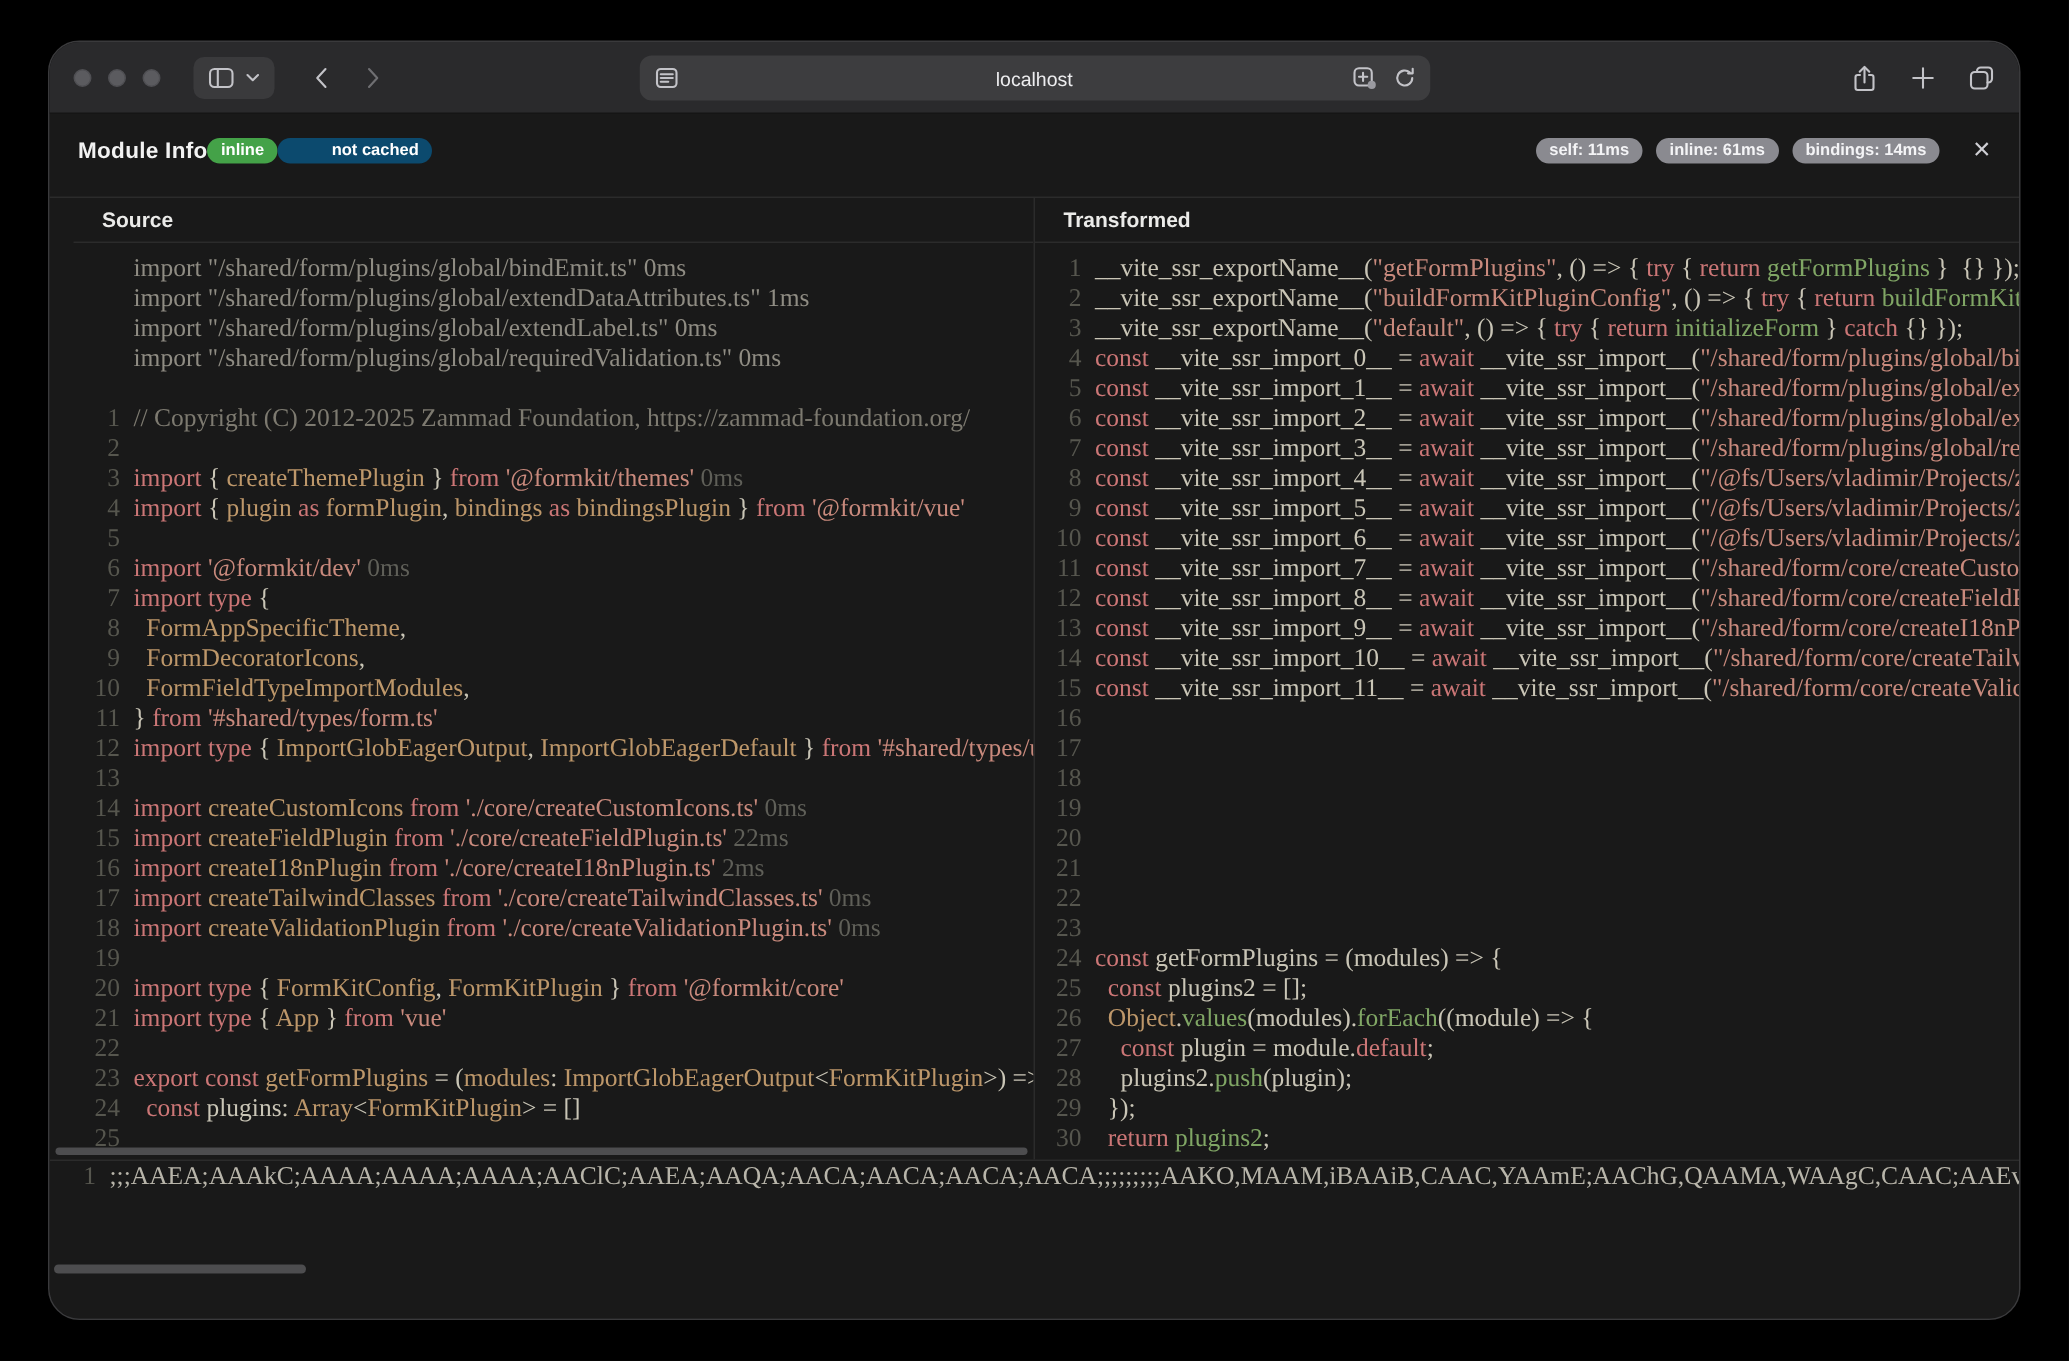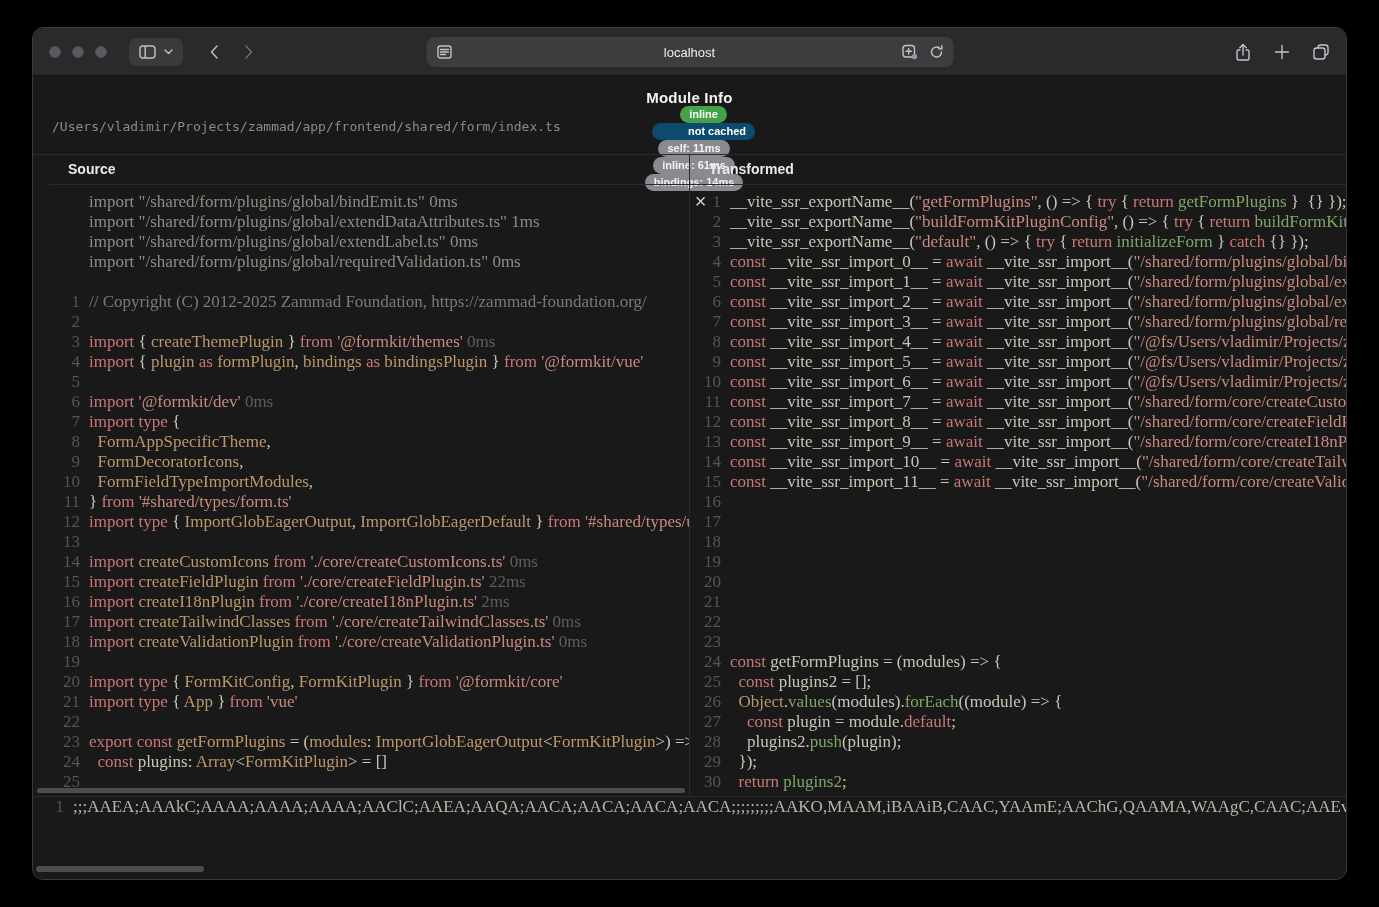--- a/index.html
+++ b/index.html
@@ -1,20 +1,20 @@
 <!DOCTYPE html>
 <html style="--keyword: #cb7676; --string: #c98a7d; --constant: #bd976a; --function: #80a665; --comment: #7d7a70; --timing: #5f5f58;"><head>
 <meta charset="utf-8">
 <style>
   * { margin:0; padding:0; box-sizing:border-box; }
   html,body { width:1379px; height:907px; background:#000; overflow:hidden; }
   body { font-family:"Liberation Sans", sans-serif; position:relative; }
 
   .window { position:absolute; left:33px; top:28px; width:1313px; height:851px;
-    background:#191919; border-radius:10px; overflow:hidden;
+    background:#191919; border-radius:20px; overflow:hidden;
     outline:1px solid #3a3a3c; box-shadow:0 25px 70px rgba(0,0,0,.65); }
 
   
   .chrome { height:48px; background:#2a2a2c; display:flex; align-items:center;
     padding:0 16px; position:relative; border-bottom:1px solid #151515; }
   .traffic { display:flex; gap:11px; margin-right:22px; }
   .light { width:12px; height:12px; border-radius:50%; background:#5b5b5f;
     border:1px solid #4f4f53; display:inline-block; cursor:pointer; }
   .chrome-pill { display:flex; align-items:center; gap:8px; background:#3a3a3c;
     border:none; border-radius:7px; height:28px; padding:0 10px; margin-right:18px; cursor:pointer; }
@@ -28,23 +28,23 @@
   .ub-left { position:absolute; left:10px; top:7px; cursor:pointer; }
   .ub-right { position:absolute; right:9px; top:7px; display:flex; gap:11px; align-items:center; }
   .ub-right svg { cursor:pointer; }
   .chrome-right { margin-left:auto; display:flex; gap:21px; align-items:center; }
   .chrome-right svg { cursor:pointer; }
   .icon { stroke:#c3c3c8; fill:none; stroke-width:1.4; stroke-linecap:round; stroke-linejoin:round; }
 
   
   .page { height:803px; display:flex; flex-direction:column; background:#191919; }
   .page-header { padding:13px 19px 0; }
-  .title-row { display:flex; align-items:center; height:22px;flex-direction:column; }
+  .title-row { display:flex; align-items:center; height:22px; }
   .title { font-size:15px; font-weight:700; color:#f2f2f2; letter-spacing:.2px; }
-  .badge { margin-left:28px; font-size:11px; font-weight:700; color:#fff;
+  .badge { margin-left:0; font-size:11px; font-weight:700; color:#fff;
     padding:2px 9px 3px; border-radius:9px; white-space:nowrap; }
   .flex-sp { flex:1; }
   .tpill { margin-left:9px; font-size:11px; font-weight:700; color:#f4f4f6;
     background:#8a8a90; padding:2px 9px 3px; border-radius:9px; white-space:nowrap; }
   .close { margin-left:22px; background:none; border:none; color:#cfcfd4;
     font-size:20px; line-height:1; cursor:pointer; font-family:inherit; }
   .path { margin-top:8px; font-family:"DejaVu Sans Mono", monospace; font-size:13px; color:#8f8b81; }
 
   .panels { display:flex; margin-top:20px; border-top:1px solid #2b2b2b; height:642px; }
   .panel { position:relative; overflow:hidden; }
@@ -150,21 +150,20 @@
       <div class="title-row">
         <h1 class="title">Module Info</h1>
         <span class="badge" style="background: rgb(68, 162, 72);">inline</span>
         <span class="badge" style="background: #0c4a6e; padding-left: 36px;">not cached</span>
         <span class="flex-sp"></span>
         <span class="tpill">self: 11ms</span>
         <span class="tpill">inline: 61ms</span>
         <span class="tpill">bindings: 14ms</span>
         <button class="close">×</button>
       </div>
-      <div class="path">/Users/vladimir/Projects/zammad/app/frontend/shared/form/index.ts</div>
     </div>
 
     <div class="panels">
       <section class="panel panel-left">
         <h2 class="panel-h">Source</h2>
         <div class="code" id="source-code"><div class="cl injected"><span class="ln"></span><span class="cd">import "/shared/form/plugins/global/bindEmit.ts" 0ms</span></div><div class="cl injected"><span class="ln"></span><span class="cd">import "/shared/form/plugins/global/extendDataAttributes.ts" 1ms</span></div><div class="cl injected"><span class="ln"></span><span class="cd">import "/shared/form/plugins/global/extendLabel.ts" 0ms</span></div><div class="cl injected"><span class="ln"></span><span class="cd">import "/shared/form/plugins/global/requiredValidation.ts" 0ms</span></div><div class="cl"><span class="ln"></span><span class="cd"></span></div><div class="cl"><span class="ln">1</span><span class="cd"><span class="tk-c">// Copyright (C) 2012-2025 Zammad Foundation, https://zammad-foundation.org/</span></span></div><div class="cl"><span class="ln">2</span><span class="cd"></span></div><div class="cl"><span class="ln">3</span><span class="cd"><span class="tk-k">import</span> { <span class="tk-y">createThemePlugin</span> } <span class="tk-k">from</span> <span class="tk-s">'@formkit/themes'</span> <span class="tk-t">0ms</span></span></div><div class="cl"><span class="ln">4</span><span class="cd"><span class="tk-k">import</span> { <span class="tk-y">plugin</span> <span class="tk-k">as</span> <span class="tk-y">formPlugin</span>, <span class="tk-y">bindings</span> <span class="tk-k">as</span> <span class="tk-y">bindingsPlugin</span> } <span class="tk-k">from</span> <span class="tk-s">'@formkit/vue'</span> </span></div><div class="cl"><span class="ln">5</span><span class="cd"></span></div><div class="cl"><span class="ln">6</span><span class="cd"><span class="tk-k">import</span> <span class="tk-s">'@formkit/dev'</span> <span class="tk-t">0ms</span></span></div><div class="cl"><span class="ln">7</span><span class="cd"><span class="tk-k">import</span> <span class="tk-k">type</span> {</span></div><div class="cl"><span class="ln">8</span><span class="cd">  <span class="tk-y">FormAppSpecificTheme</span>,</span></div><div class="cl"><span class="ln">9</span><span class="cd">  <span class="tk-y">FormDecoratorIcons</span>,</span></div><div class="cl"><span class="ln">10</span><span class="cd">  <span class="tk-y">FormFieldTypeImportModules</span>,</span></div><div class="cl"><span class="ln">11</span><span class="cd">} <span class="tk-k">from</span> <span class="tk-s">'#shared/types/form.ts'</span></span></div><div class="cl"><span class="ln">12</span><span class="cd"><span class="tk-k">import</span> <span class="tk-k">type</span> { <span class="tk-y">ImportGlobEagerOutput</span>, <span class="tk-y">ImportGlobEagerDefault</span> } <span class="tk-k">from</span> <span class="tk-s">'#shared/types/utils.ts'</span></span></div><div class="cl"><span class="ln">13</span><span class="cd"></span></div><div class="cl"><span class="ln">14</span><span class="cd"><span class="tk-k">import</span> <span class="tk-y">createCustomIcons</span> <span class="tk-k">from</span> <span class="tk-s">'./core/createCustomIcons.ts'</span> <span class="tk-t">0ms</span></span></div><div class="cl"><span class="ln">15</span><span class="cd"><span class="tk-k">import</span> <span class="tk-y">createFieldPlugin</span> <span class="tk-k">from</span> <span class="tk-s">'./core/createFieldPlugin.ts'</span> <span class="tk-t">22ms</span></span></div><div class="cl"><span class="ln">16</span><span class="cd"><span class="tk-k">import</span> <span class="tk-y">createI18nPlugin</span> <span class="tk-k">from</span> <span class="tk-s">'./core/createI18nPlugin.ts'</span> <span class="tk-t">2ms</span></span></div><div class="cl"><span class="ln">17</span><span class="cd"><span class="tk-k">import</span> <span class="tk-y">createTailwindClasses</span> <span class="tk-k">from</span> <span class="tk-s">'./core/createTailwindClasses.ts'</span> <span class="tk-t">0ms</span></span></div><div class="cl"><span class="ln">18</span><span class="cd"><span class="tk-k">import</span> <span class="tk-y">createValidationPlugin</span> <span class="tk-k">from</span> <span class="tk-s">'./core/createValidationPlugin.ts'</span> <span class="tk-t">0ms</span></span></div><div class="cl"><span class="ln">19</span><span class="cd"></span></div><div class="cl"><span class="ln">20</span><span class="cd"><span class="tk-k">import</span> <span class="tk-k">type</span> { <span class="tk-y">FormKitConfig</span>, <span class="tk-y">FormKitPlugin</span> } <span class="tk-k">from</span> <span class="tk-s">'@formkit/core'</span></span></div><div class="cl"><span class="ln">21</span><span class="cd"><span class="tk-k">import</span> <span class="tk-k">type</span> { <span class="tk-y">App</span> } <span class="tk-k">from</span> <span class="tk-s">'vue'</span></span></div><div class="cl"><span class="ln">22</span><span class="cd"></span></div><div class="cl"><span class="ln">23</span><span class="cd"><span class="tk-k">export</span> <span class="tk-k">const</span> <span class="tk-y">getFormPlugins</span> = (<span class="tk-y">modules</span>: <span class="tk-y">ImportGlobEagerOutput</span>&lt;<span class="tk-y">FormKitPlugin</span>&gt;) =&gt; {</span></div><div class="cl"><span class="ln">24</span><span class="cd">  <span class="tk-k">const</span> plugins: <span class="tk-y">Array</span>&lt;<span class="tk-y">FormKitPlugin</span>&gt; = []</span></div><div class="cl"><span class="ln">25</span><span class="cd"></span></div></div>
         <div class="hthumb left-thumb"></div>
       </section>
       <section class="panel panel-right">
         <h2 class="panel-h">Transformed</h2>

